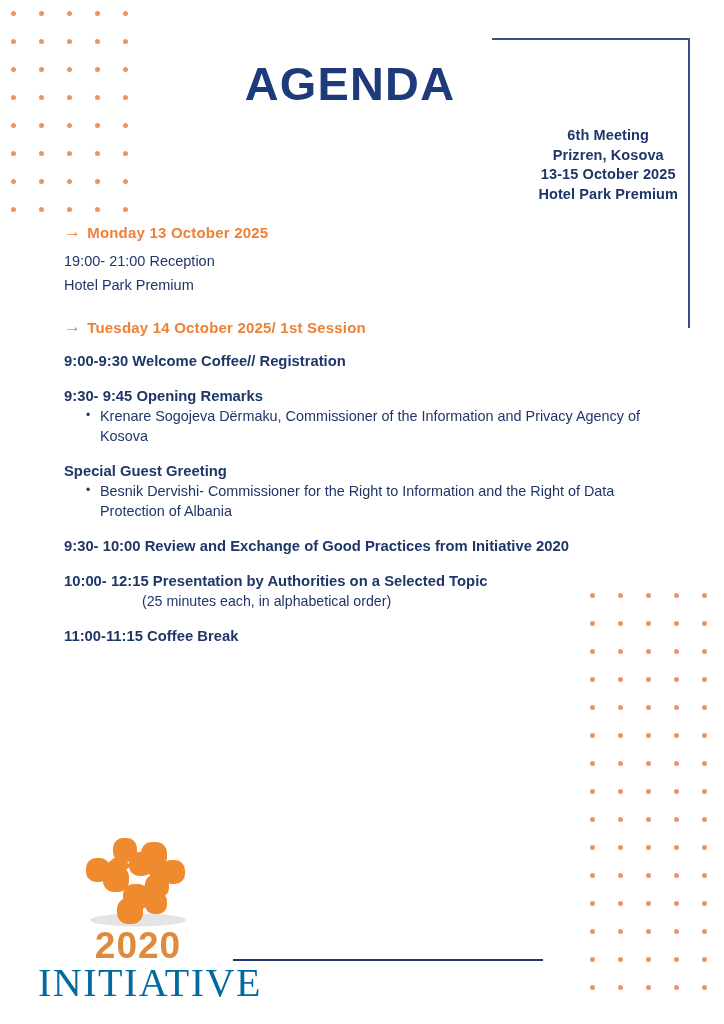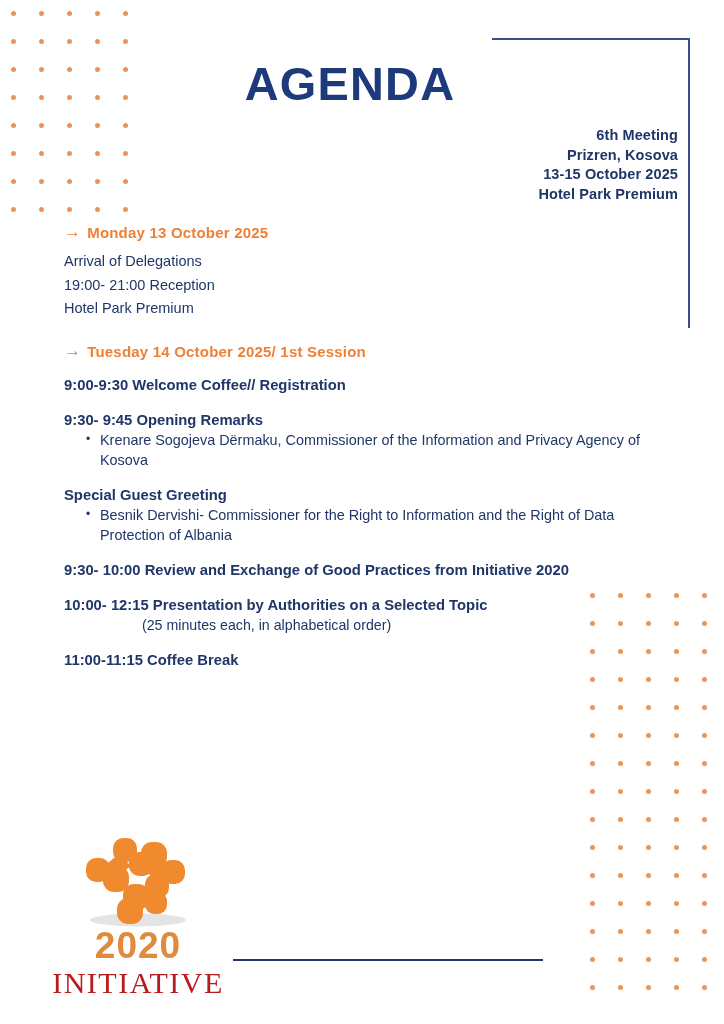--- a/index.html
+++ b/index.html
@@ -74,21 +74,21 @@
     height: 288px;
     border-top: 2px solid #3a4f86;
     border-right: 2px solid #3a4f86;
   }
 
   
   #meeting-info {
     position: absolute;
     right: 46px;
     top: 126px;
-    text-align: right;
+    text-align: center;
     font-family: "Liberation Sans Narrow", "Liberation Sans", sans-serif;
     font-weight: 700;
     font-size: 14.5px;
     line-height: 19.5px;
     color: #1f3669;
     letter-spacing: .1px;
   }
 
   
   #agenda {
@@ -195,22 +195,22 @@
     font-weight: 700;
     font-size: 37px;
     color: #e08a3c;
     letter-spacing: 1px;
     line-height: 40px;
     margin-top: -2px;
   }
   #logo-word {
     font-family: "Liberation Serif", serif;
     font-weight: 400;
-    font-size: 30px;
-    color: #b91c1c;
+    font-size: 40px;
+    color: #0369a1;
     letter-spacing: 1.5px;
     line-height: 34px;
   }
 </style>
 </head>
 <body>
 
 <div class="page">
 
   <div class="dot-grid" id="dots-topleft">
@@ -344,21 +344,20 @@
       <div>13-15 October 2025</div>
       <div>Hotel Park Premium</div>
     </div>
 
   <div id="agenda">
       <div class="day-heading">
         <span class="arrow-icon">→</span>
         <span>Monday 13 October 2025</span>
       </div>
       <div class="gap-sm"></div>
-      <div class="plain-line">Arrival of Delegations</div>
       <div class="plain-line">19:00- 21:00 Reception</div>
       <div class="plain-line">Hotel Park Premium</div>
       <div class="gap-lg"></div>
       <div class="day-heading">
         <span class="arrow-icon">→</span>
         <span>Tuesday 14 October 2025/ 1st Session</span>
       </div>
       <div class="gap-md"></div>
       <div class="item">
         <div><span class="time">9:00-9:30 </span><span class="title">Welcome Coffee// Registration</span></div>

